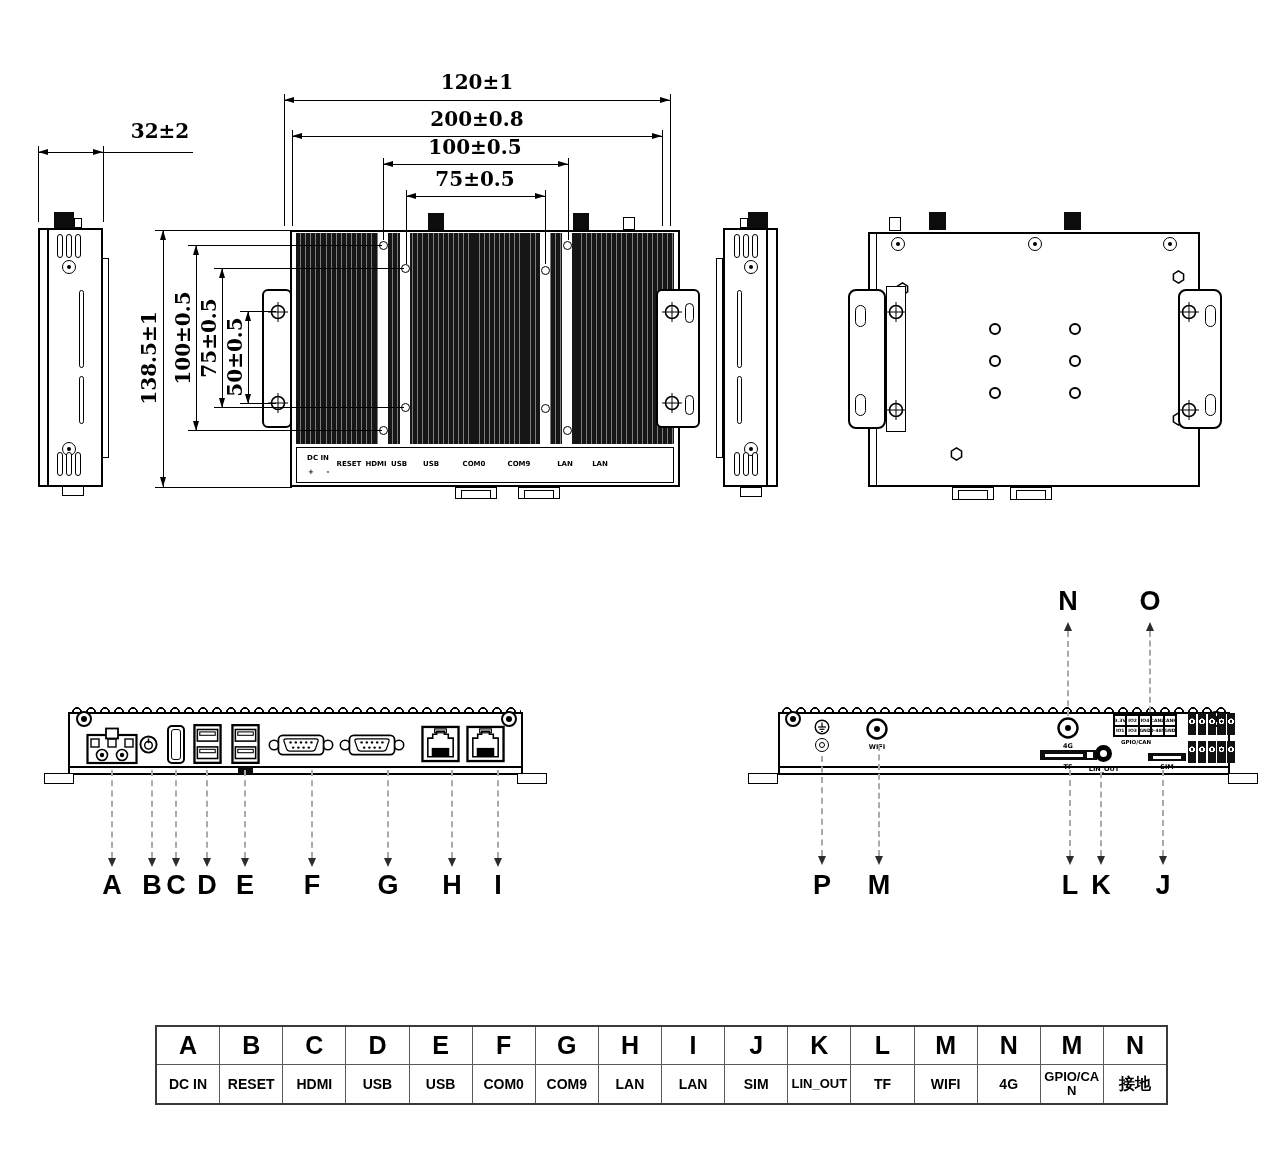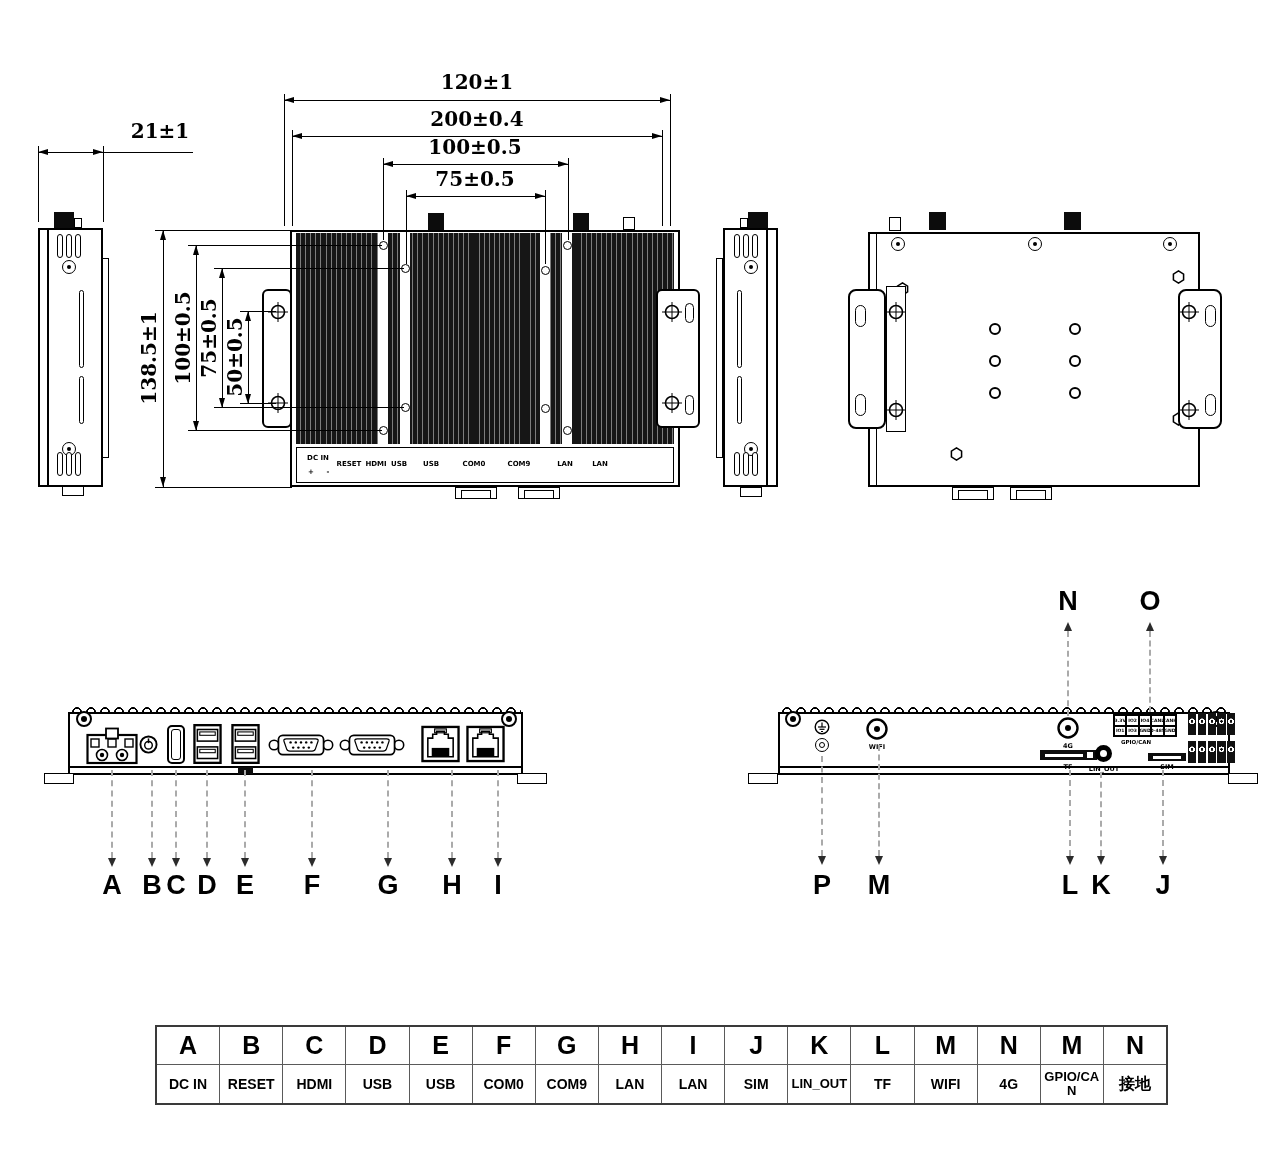--- a/index.html
+++ b/index.html
@@ -142,21 +142,21 @@
     <div class="slot" style="left:75px;top:452px;width:6px;height:24px"></div>
     <div class="box1" style="left:62px;top:486px;width:22px;height:10px"></div>
   </div>
 
   <div>
     <div class="ln" style="left:38px;top:146px;width:1px;height:76px"></div>
     <div class="ln" style="left:103px;top:146px;width:1px;height:76px"></div>
     <div class="ln" style="left:38px;top:152px;width:155px;height:1px"></div>
     <div class="ah l" style="left:38px;top:149px"></div>
     <div class="ah r" style="left:93px;top:149px"></div>
-    <span class="dimtxt" style="left:160px;top:131px">21±1</span>
+    <span class="dimtxt" style="left:160px;top:131px">32±2</span>
   </div>
 
   <div>
     <div class="blk" style="left:428px;top:213px;width:16px;height:17px"></div>
     <div class="blk" style="left:573px;top:213px;width:16px;height:17px"></div>
     <div class="box1" style="left:623px;top:217px;width:12px;height:13px"></div>
     <div class="box" style="left:290px;top:230px;width:390px;height:257px"></div>
     <div class="fins" style="left:296px;top:233px;width:378px;height:211px"></div>
 
     <div class="abs" style="left:378px;top:233px;width:10px;height:211px;background:#fff"></div>
@@ -215,21 +215,21 @@
     <div class="ah l" style="left:284px;top:97px"></div>
     <div class="ah r" style="left:660px;top:97px"></div>
     <span class="dimtxt" style="left:477px;top:82px">120±1</span>
   </div>
   <div>
     <div class="ln" style="left:292px;top:130px;width:1px;height:96px"></div>
     <div class="ln" style="left:662px;top:130px;width:1px;height:96px"></div>
     <div class="ln" style="left:292px;top:136px;width:370px;height:1px"></div>
     <div class="ah l" style="left:292px;top:133px"></div>
     <div class="ah r" style="left:652px;top:133px"></div>
-    <span class="dimtxt" style="left:477px;top:119px">200±0.4</span>
+    <span class="dimtxt" style="left:477px;top:119px">200±0.8</span>
   </div>
   <div>
     <div class="ln" style="left:383px;top:158px;width:1px;height:82px"></div>
     <div class="ln" style="left:568px;top:158px;width:1px;height:82px"></div>
     <div class="ln" style="left:383px;top:164px;width:185px;height:1px"></div>
     <div class="ah l" style="left:383px;top:161px"></div>
     <div class="ah r" style="left:558px;top:161px"></div>
     <span class="dimtxt" style="left:475px;top:147px">100±0.5</span>
   </div>
   <div>

